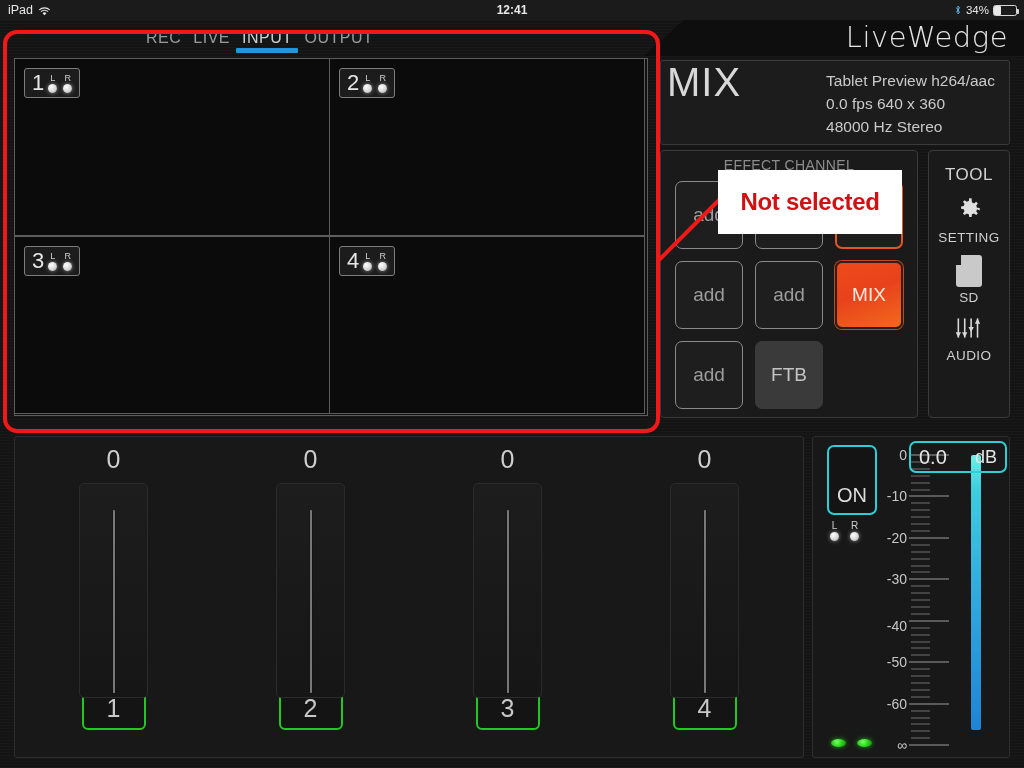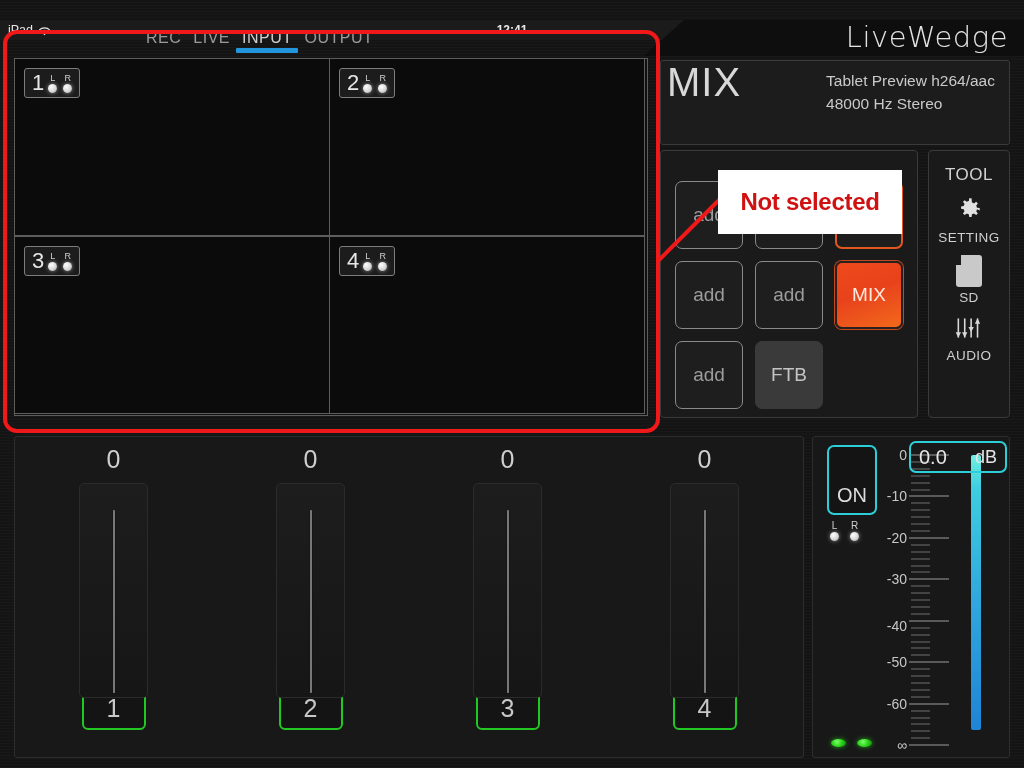--- a/index.html
+++ b/index.html
@@ -16,21 +16,21 @@
     background:
       repeating-linear-gradient(0deg, rgba(255,255,255,.018) 0px, rgba(255,255,255,.018) 1px, transparent 1px, transparent 3px),
       #141414;
   }
 
   
   #statusbar {
     position: absolute; left: 0; top: 0; width: 1024px; height: 20px;
     background: #1b1b1b;
     color: #e8e8e8; font-size: 12.5px;
-    display: flex; align-items: center; margin-top: 20px;
+    display: flex; align-items: center;
   }
   #sb-left { position: absolute; left: 8px; display: flex; align-items: center; gap: 5px; }
   #sb-center { position: absolute; left: 0; width: 1024px; text-align: center; font-weight: bold; font-size: 12px; }
   #sb-right { position: absolute; right: 7px; display: flex; align-items: center; gap: 4px; font-size: 11.5px; }
   .wifi-ico { display: inline-block; width: 13px; height: 11px; position: relative; top: 1px; }
   .bt-ico { display: inline-block; width: 8px; height: 12px; }
   .batt {
     width: 24px; height: 11px; border: 1px solid #d8d8d8; border-radius: 2.5px;
     position: relative; display: inline-block;
   }
@@ -351,25 +351,27 @@
       </div>
     </div>
   </div>
 
   <div id="infostrip">
     <div id="mixblock">
       <div id="mix-word">MIX</div>
     </div>
     <div id="infotext">
       <div>Tablet Preview h264/aac</div>
+      <div>0.0  fps  640 x 360</div>
       <div>48000 Hz  Stereo</div>
     </div>
   </div>
 
   <div id="fxpanel">
+    <div id="fxtitle">EFFECT CHANNEL</div>
     <div id="fxgrid">
       <div class="fxbtn fx-add">add</div>
       <div class="fxbtn fx-add">add</div>
       <div class="fxbtn fx-orange-outline"></div>
       <div class="fxbtn fx-add">add</div>
       <div class="fxbtn fx-add">add</div>
       <div class="fxbtn fx-mix">MIX</div>
       <div class="fxbtn fx-add">add</div>
       <div class="fxbtn fx-ftb">FTB</div>
     </div>

